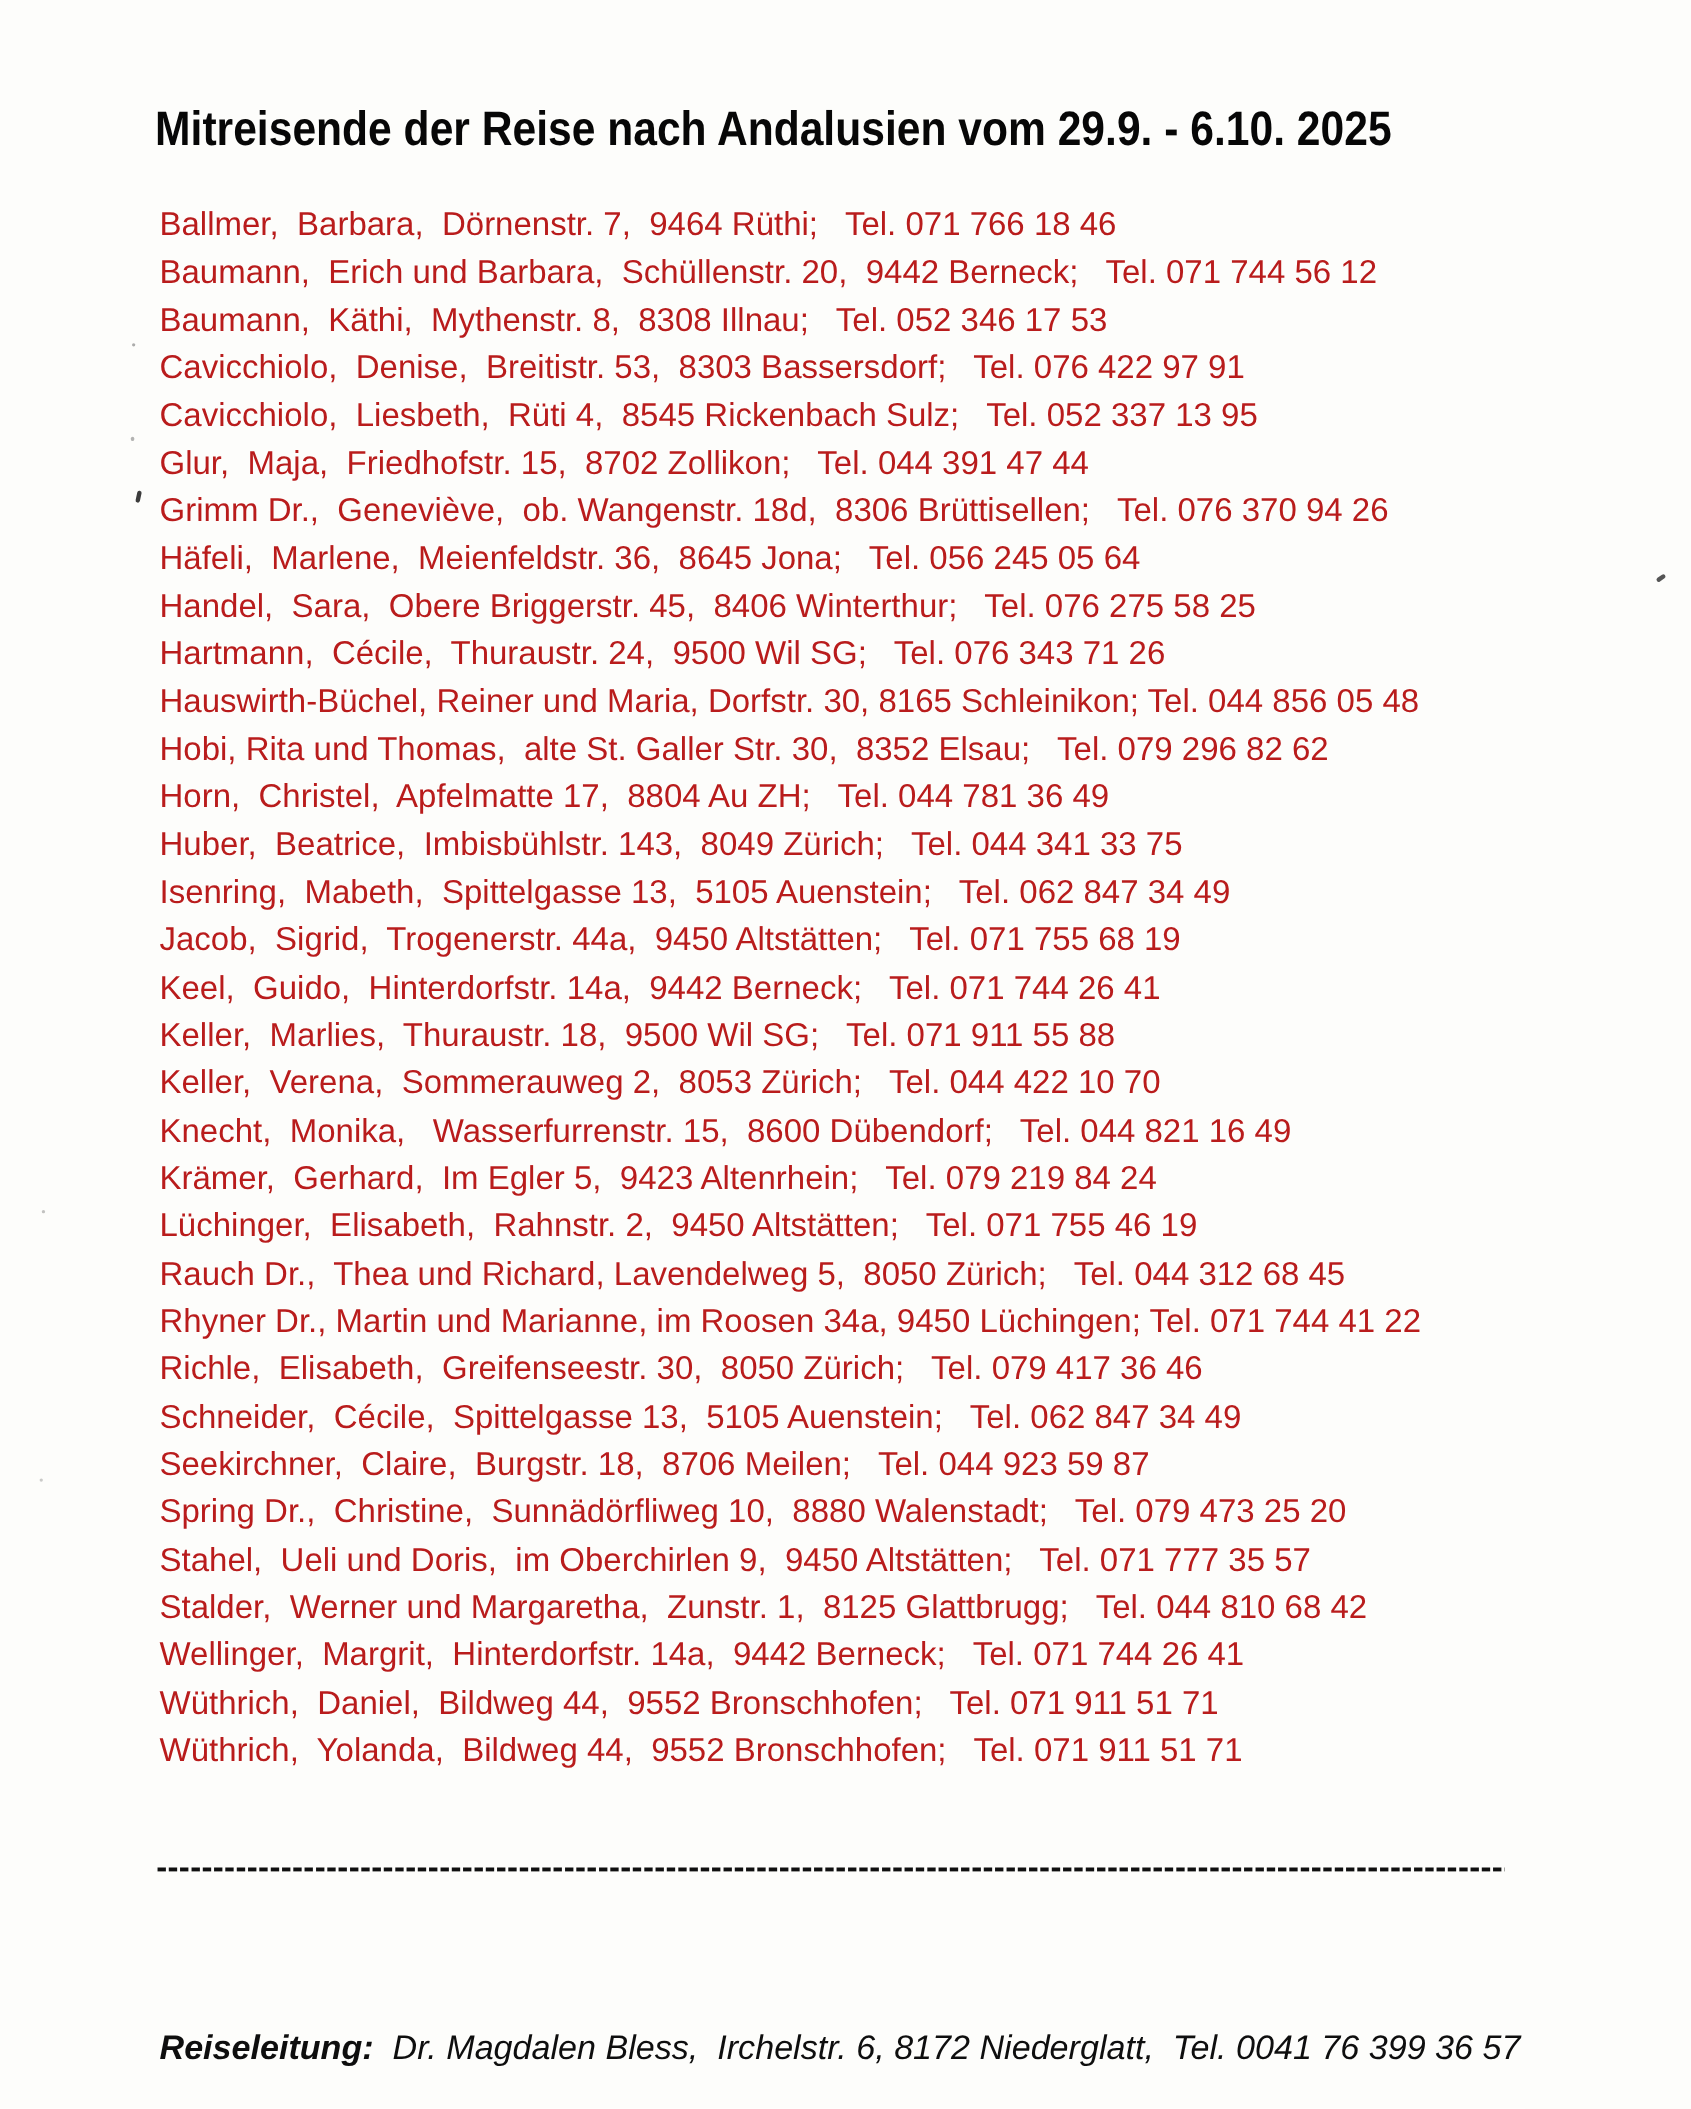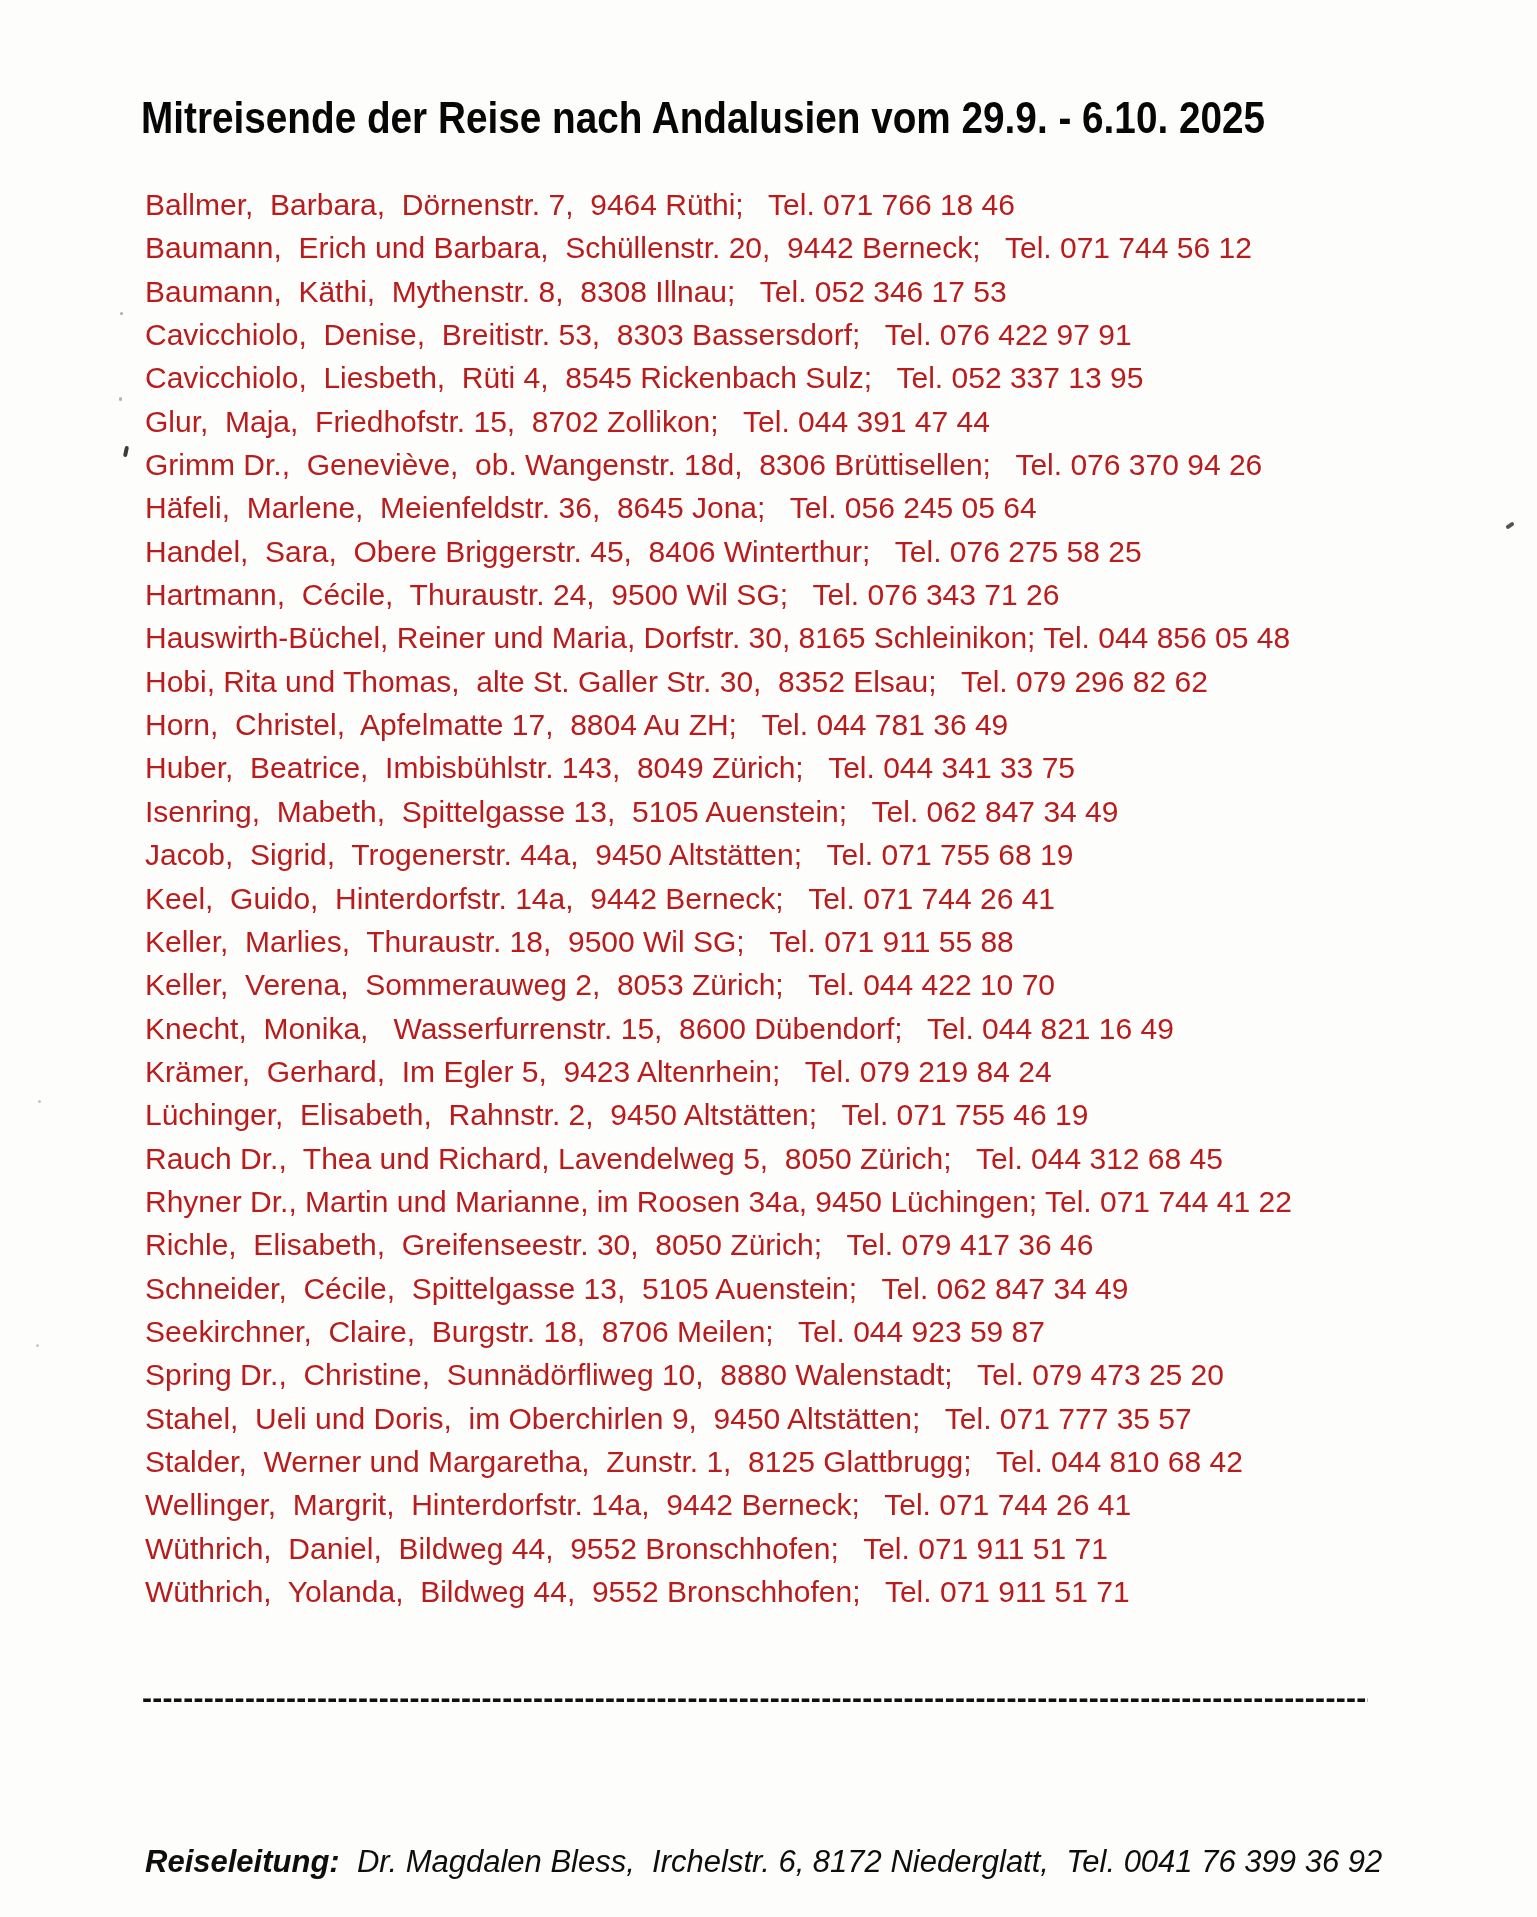--- a/index.html
+++ b/index.html
@@ -72,21 +72,21 @@
 
 <div class="page">
 
   <h1 class="doc-title">Mitreisende der Reise nach Andalusien vom 29.9. - 6.10. 2025</h1>
 
   <div class="participant-list"><div class="line">Ballmer,  Barbara,  Dörnenstr. 7,  9464 Rüthi;   Tel. 071 766 18 46</div><div class="line">Baumann,  Erich und Barbara,  Schüllenstr. 20,  9442 Berneck;   Tel. 071 744 56 12</div><div class="line">Baumann,  Käthi,  Mythenstr. 8,  8308 Illnau;   Tel. 052 346 17 53</div><div class="line">Cavicchiolo,  Denise,  Breitistr. 53,  8303 Bassersdorf;   Tel. 076 422 97 91</div><div class="line">Cavicchiolo,  Liesbeth,  Rüti 4,  8545 Rickenbach Sulz;   Tel. 052 337 13 95</div><div class="line">Glur,  Maja,  Friedhofstr. 15,  8702 Zollikon;   Tel. 044 391 47 44</div><div class="line">Grimm Dr.,  Geneviève,  ob. Wangenstr. 18d,  8306 Brüttisellen;   Tel. 076 370 94 26</div><div class="line">Häfeli,  Marlene,  Meienfeldstr. 36,  8645 Jona;   Tel. 056 245 05 64</div><div class="line">Handel,  Sara,  Obere Briggerstr. 45,  8406 Winterthur;   Tel. 076 275 58 25</div><div class="line">Hartmann,  Cécile,  Thuraustr. 24,  9500 Wil SG;   Tel. 076 343 71 26</div><div class="line">Hauswirth-Büchel, Reiner und Maria, Dorfstr. 30, 8165 Schleinikon; Tel. 044 856 05 48</div><div class="line">Hobi, Rita und Thomas,  alte St. Galler Str. 30,  8352 Elsau;   Tel. 079 296 82 62</div><div class="line">Horn,  Christel,  Apfelmatte 17,  8804 Au ZH;   Tel. 044 781 36 49</div><div class="line">Huber,  Beatrice,  Imbisbühlstr. 143,  8049 Zürich;   Tel. 044 341 33 75</div><div class="line">Isenring,  Mabeth,  Spittelgasse 13,  5105 Auenstein;   Tel. 062 847 34 49</div><div class="line">Jacob,  Sigrid,  Trogenerstr. 44a,  9450 Altstätten;   Tel. 071 755 68 19</div><div class="line">Keel,  Guido,  Hinterdorfstr. 14a,  9442 Berneck;   Tel. 071 744 26 41</div><div class="line">Keller,  Marlies,  Thuraustr. 18,  9500 Wil SG;   Tel. 071 911 55 88</div><div class="line">Keller,  Verena,  Sommerauweg 2,  8053 Zürich;   Tel. 044 422 10 70</div><div class="line">Knecht,  Monika,   Wasserfurrenstr. 15,  8600 Dübendorf;   Tel. 044 821 16 49</div><div class="line">Krämer,  Gerhard,  Im Egler 5,  9423 Altenrhein;   Tel. 079 219 84 24</div><div class="line">Lüchinger,  Elisabeth,  Rahnstr. 2,  9450 Altstätten;   Tel. 071 755 46 19</div><div class="line">Rauch Dr.,  Thea und Richard, Lavendelweg 5,  8050 Zürich;   Tel. 044 312 68 45</div><div class="line">Rhyner Dr., Martin und Marianne, im Roosen 34a, 9450 Lüchingen; Tel. 071 744 41 22</div><div class="line">Richle,  Elisabeth,  Greifenseestr. 30,  8050 Zürich;   Tel. 079 417 36 46</div><div class="line">Schneider,  Cécile,  Spittelgasse 13,  5105 Auenstein;   Tel. 062 847 34 49</div><div class="line">Seekirchner,  Claire,  Burgstr. 18,  8706 Meilen;   Tel. 044 923 59 87</div><div class="line">Spring Dr.,  Christine,  Sunnädörfliweg 10,  8880 Walenstadt;   Tel. 079 473 25 20</div><div class="line">Stahel,  Ueli und Doris,  im Oberchirlen 9,  9450 Altstätten;   Tel. 071 777 35 57</div><div class="line">Stalder,  Werner und Margaretha,  Zunstr. 1,  8125 Glattbrugg;   Tel. 044 810 68 42</div><div class="line">Wellinger,  Margrit,  Hinterdorfstr. 14a,  9442 Berneck;   Tel. 071 744 26 41</div><div class="line">Wüthrich,  Daniel,  Bildweg 44,  9552 Bronschhofen;   Tel. 071 911 51 71</div><div class="line">Wüthrich,  Yolanda,  Bildweg 44,  9552 Bronschhofen;   Tel. 071 911 51 71</div></div>
 
   <div class="separator">----------------------------------------------------------------------------------------------------------------------------------</div>
 
   <div class="leadership">
-    <div class="line1"><span class="label">Reiseleitung:</span><span>  Dr. Magdalen Bless,  Irchelstr. 6, 8172 Niederglatt,  Tel. 0041 76 399 36 92</span></div>
+    <div class="line1"><span class="label">Reiseleitung:</span><span>  Dr. Magdalen Bless,  Irchelstr. 6, 8172 Niederglatt,  Tel. 0041 76 399 36 57</span></div>
     
   </div>
 
   <div class="speck dot2" style="left:120px; top:312px;"></div>
   <div class="speck dot3" style="left:119px; top:397px;"></div>
   <div class="speck tick" style="left:124px; top:446px;"></div>
   <div class="speck tick" style="left:1508px; top:521px; height:9px; background:#555; transform:rotate(55deg);"></div>
   <div class="speck dot2" style="left:38px; top:1100px; opacity:.4;"></div>
   <div class="speck dot2" style="left:36px; top:1344px; opacity:.35;"></div>
 

